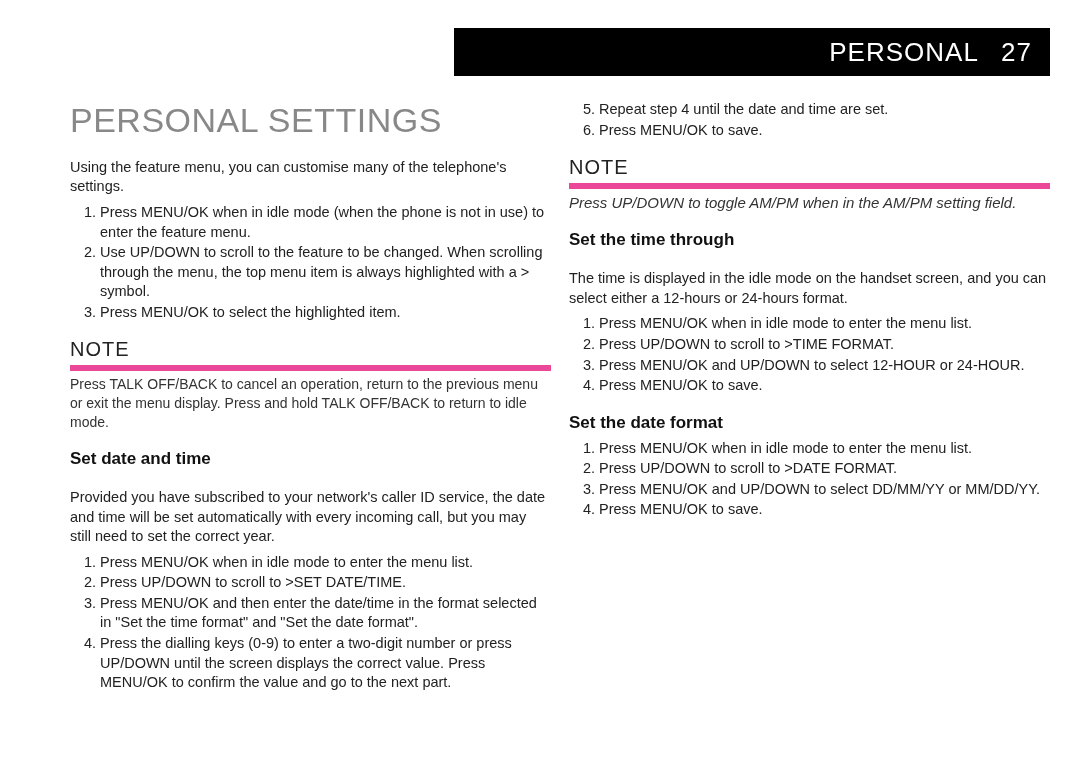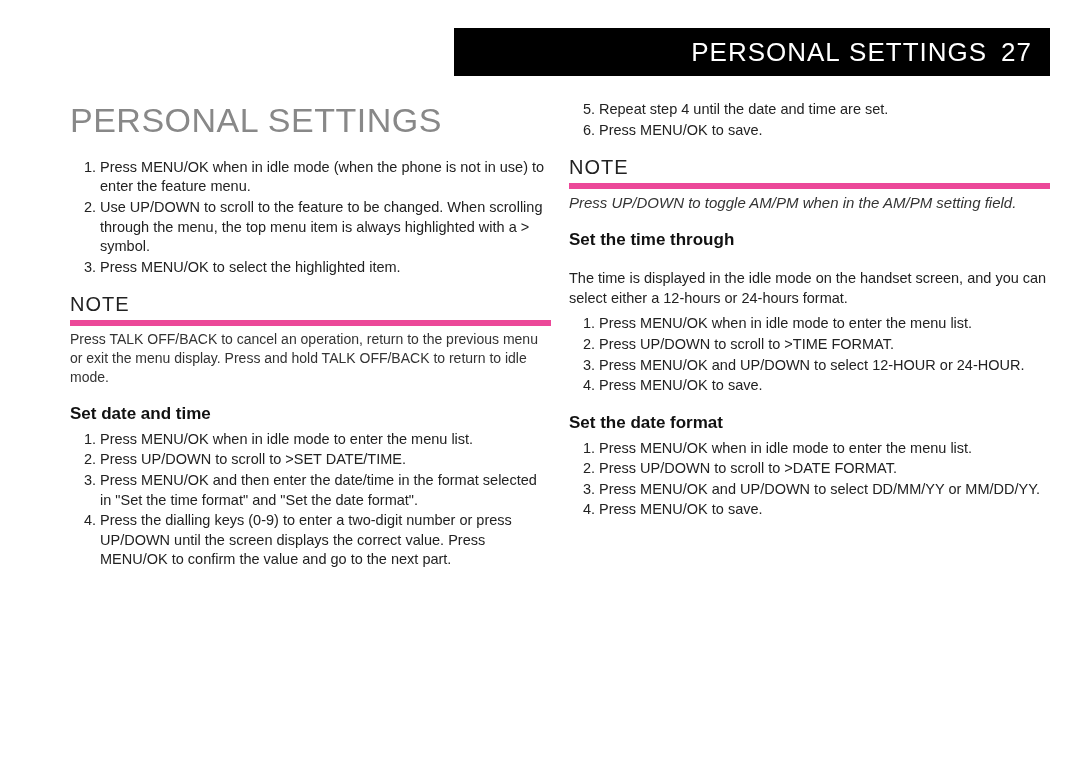--- a/index.html
+++ b/index.html
@@ -85,38 +85,39 @@
     color: #111;
   }
   .para { margin: 17px 0 6px 0; }
 </style>
 </head>
 <body>
 
 <div class="header-bar">
   <span class="light">PERSONAL</span>
   <span>&nbsp;</span>
-  <span>SETTINGS</span>
   <span class="num">27</span>
 </div>
 
 <div class="page">
 
   <div class="col">
     <h1 class="big-title">PERSONAL SETTINGS</h1>
+    <p class="intro">Using the feature menu, you can customise many of the telephone's settings.</p>
     <ol class="steps">
       <li>Press MENU/OK when in idle mode (when the phone is not in use) to enter the feature menu.</li>
       <li>Use UP/DOWN to scroll to the feature to be changed. When scrolling through the menu, the top menu item is always highlighted with a &gt; symbol.</li>
       <li>Press MENU/OK to select the highlighted item.</li>
     </ol>
 
     <div class="note-head">NOTE</div>
     <p class="note-body nonitalic">Press TALK OFF/BACK to cancel an operation, return to the previous menu or exit the menu display. Press and hold TALK OFF/BACK to return to idle mode.</p>
 
     <div class="sub-head">Set date and time</div>
+    <p class="para">Provided you have subscribed to your network's caller ID service, the date and time will be set automatically with every incoming call, but you may still need to set the correct year.</p>
     <ol class="steps">
       <li>Press MENU/OK when in idle mode to enter the menu list.</li>
       <li>Press UP/DOWN to scroll to &gt;SET DATE/TIME.</li>
       <li>Press MENU/OK and then enter the date/time in the format selected in "Set the time format" and "Set the date format".</li>
       <li>Press the dialling keys (0-9) to enter a two-digit number or press UP/DOWN until the screen displays the correct value. Press MENU/OK to confirm the value and go to the next part.</li>
     </ol>
   </div>
 
   <div class="col">
     <ol class="steps" start="5">

